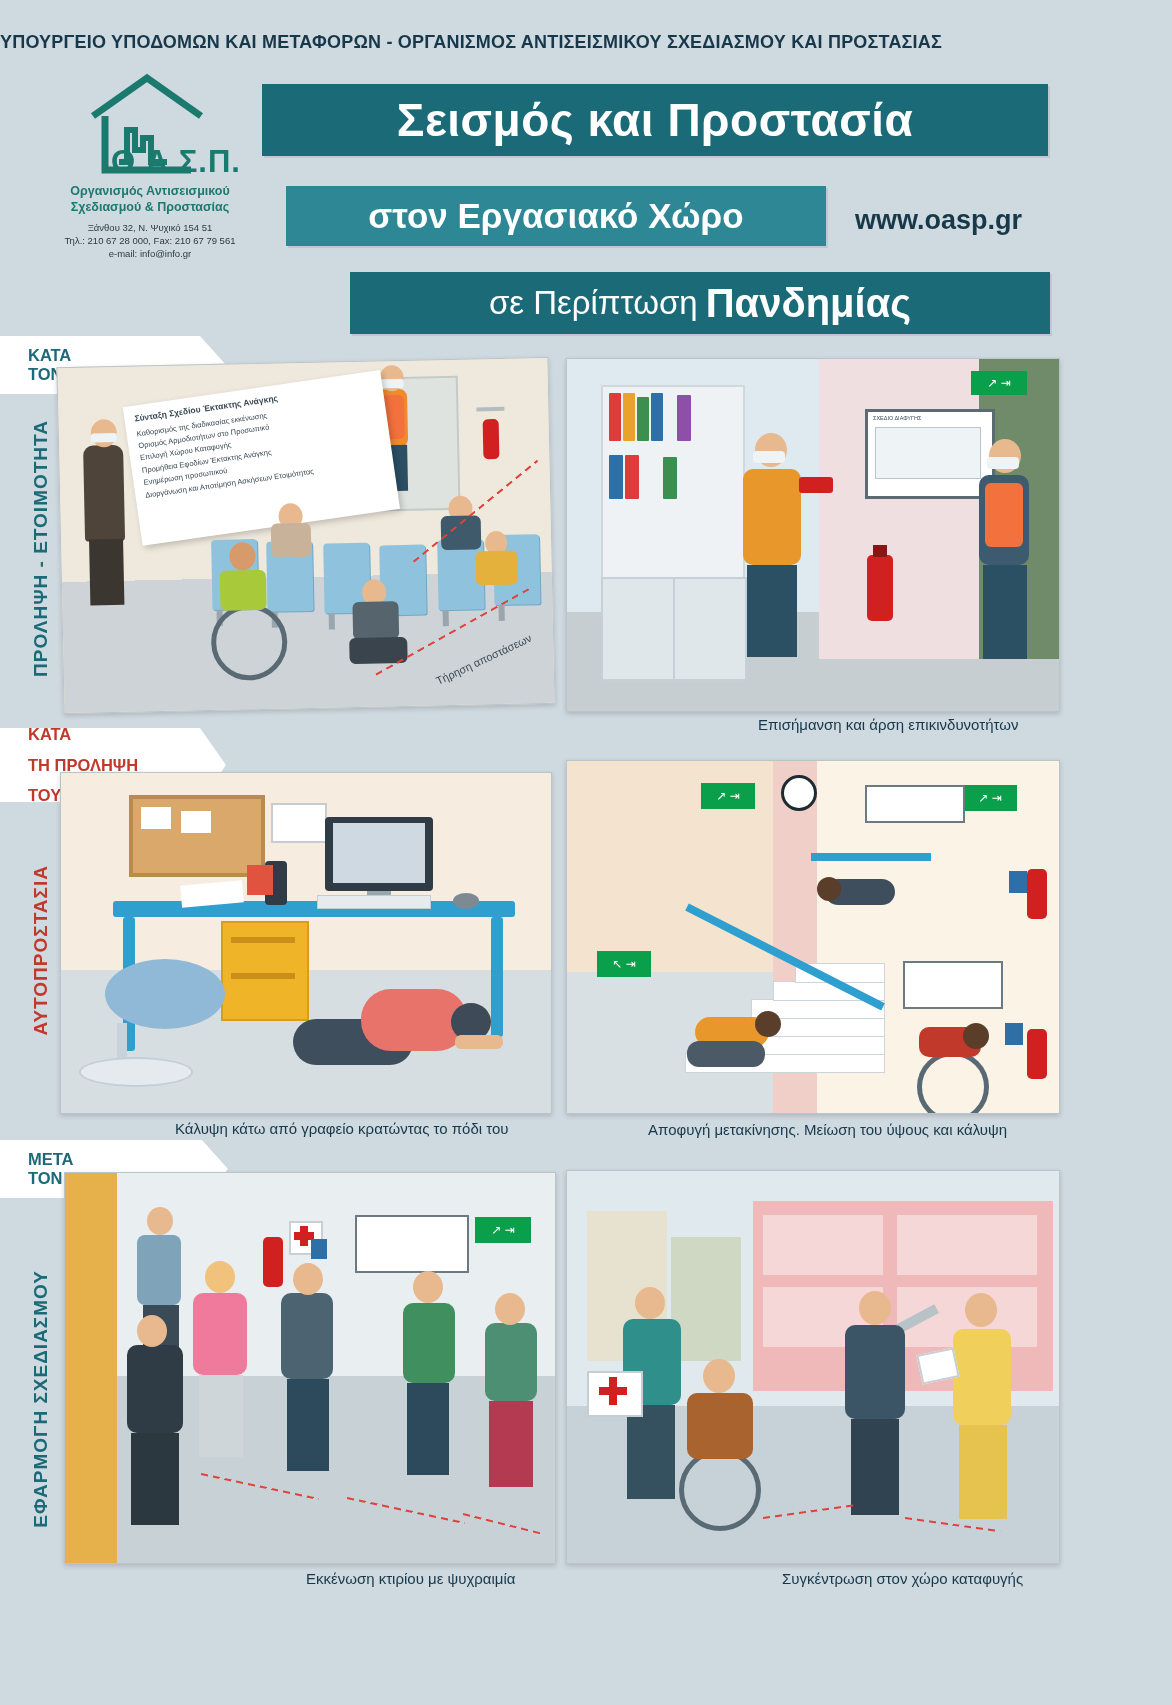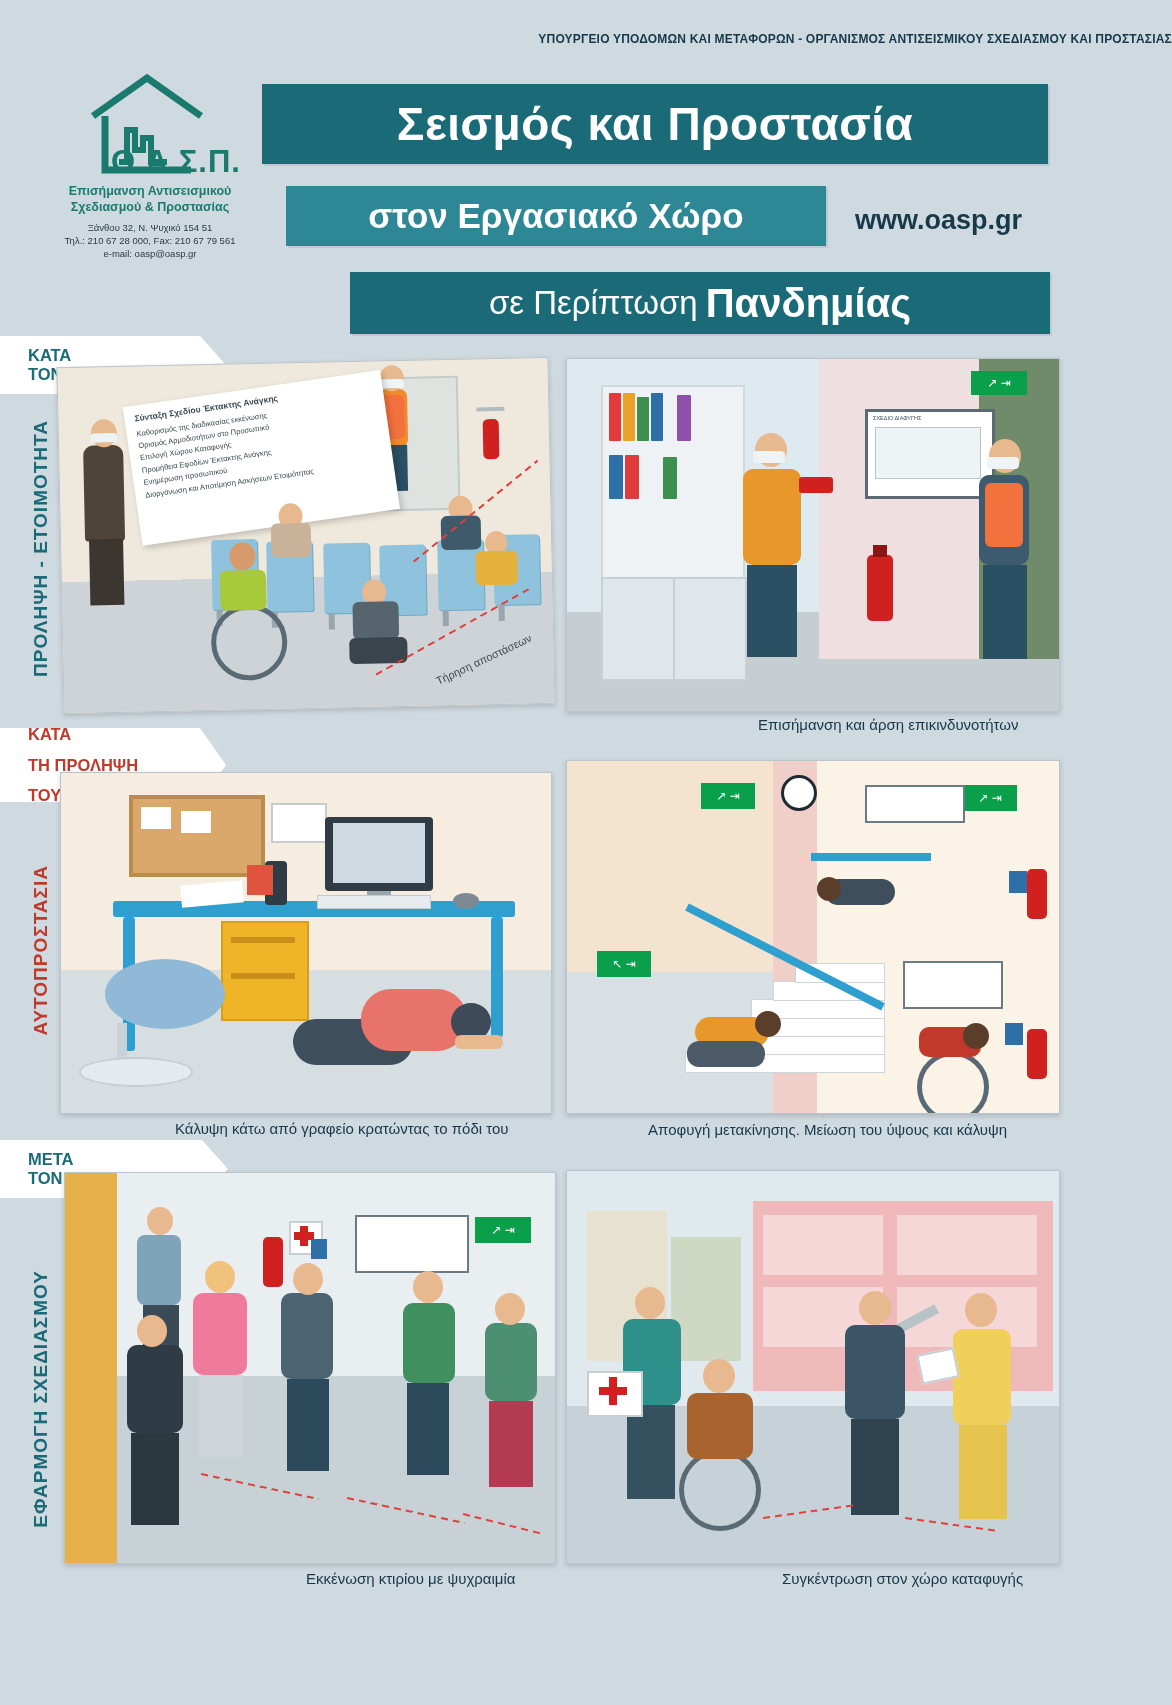--- a/index.html
+++ b/index.html
@@ -9,43 +9,43 @@
     background:#cfd9e0;
     font-family:"Liberation Sans", sans-serif;
     color:#1d3d4c;
     position:relative;
     overflow:hidden;
   }
   .poster{position:absolute;inset:0;}
 
   
   .ministry-line{
-    position:absolute;top:32px;left:0;width:1172px;text-align:right;
-    font-size:12px;font-weight:bold;letter-spacing:.2px;color:#16384a;
+    position:absolute;top:32px;left:0;width:1172px;text-align:left;
+    font-size:18px;font-weight:bold;letter-spacing:.2px;color:#16384a;
   }
   .logo-block{position:absolute;left:40px;top:70px;width:220px;text-align:center;}
   .logo-mark{width:150px;height:110px;margin:0 auto;position:relative;}
   .logo-mark svg{display:block;}
   .logo-title{
     font-size:31px;font-weight:bold;color:#1b7a6e;letter-spacing:1px;
     margin-top:-36px;margin-left:52px;
   }
   .logo-sub{
     font-size:12.5px;color:#1b7a6e;font-weight:bold;line-height:1.25;margin-top:4px;
   }
   .logo-addr{
     font-size:9.5px;color:#2b3a42;line-height:1.35;margin-top:7px;
   }
 
   .title-band{
     position:absolute;background:#1b6a78;color:#fff;
     display:flex;align-items:center;justify-content:center;
     box-shadow:2px 2px 0 rgba(0,0,0,.08);
   }
-  #band1{left:262px;top:84px;width:786px;height:80px;}
+  #band1{left:262px;top:84px;width:786px;height:72px;}
   #band1 span{font-size:46px;font-weight:bold;letter-spacing:.5px;}
   #band2{left:286px;top:186px;width:540px;height:60px;background:#2e8795;}
   #band2 span{font-size:35px;font-weight:bold;}
   #band3{left:350px;top:272px;width:700px;height:62px;background:#1b6a78;}
   #band3 span{font-size:33px;font-weight:normal;}
   #band3 .big{font-size:40px;font-weight:bold;margin-left:8px;}
   .site{
     position:absolute;left:855px;top:205px;font-size:27px;font-weight:bold;color:#17394a;
   }
 
@@ -134,27 +134,27 @@
   <div class="logo-block">
     <div class="logo-mark">
       <svg width="150" height="110" viewBox="0 0 150 110" aria-hidden="true">
         <path d="M18 46 L72 8 L126 46" fill="none" stroke="#1b7a6e" stroke-width="7"></path>
         <path d="M30 46 L30 100 L116 100" fill="none" stroke="#1b7a6e" stroke-width="7"></path>
         <path d="M44 92 L52 92 L52 60 L60 60 L60 80 L68 80 L68 68 L76 68 L76 92 L92 92" fill="none" stroke="#1b7a6e" stroke-width="6"></path>
       </svg>
     </div>
     <div class="logo-title">Ο.Α.Σ.Π.</div>
     <div class="logo-sub">
-      <div>Επισήμανση Αντισεισμικού</div>
+      <div>Οργανισμός Αντισεισμικού</div>
       <div>Σχεδιασμού &amp; Προστασίας</div>
     </div>
     <div class="logo-addr">
       <div>Ξάνθου 32, Ν. Ψυχικό 154 51</div>
       <div>Τηλ.: 210 67 28 000, Fax: 210 67 79 561</div>
-      <div>e-mail: oasp@oasp.gr</div>
+      <div>e-mail: info@info.gr</div>
     </div>
   </div>
 
   <div class="title-band" id="band1">
     <span>Σεισμός και Προστασία</span>
   </div>
   <div class="title-band" id="band2">
     <span>στον Εργασιακό Χώρο</span>
   </div>
   <div class="title-band" id="band3">

